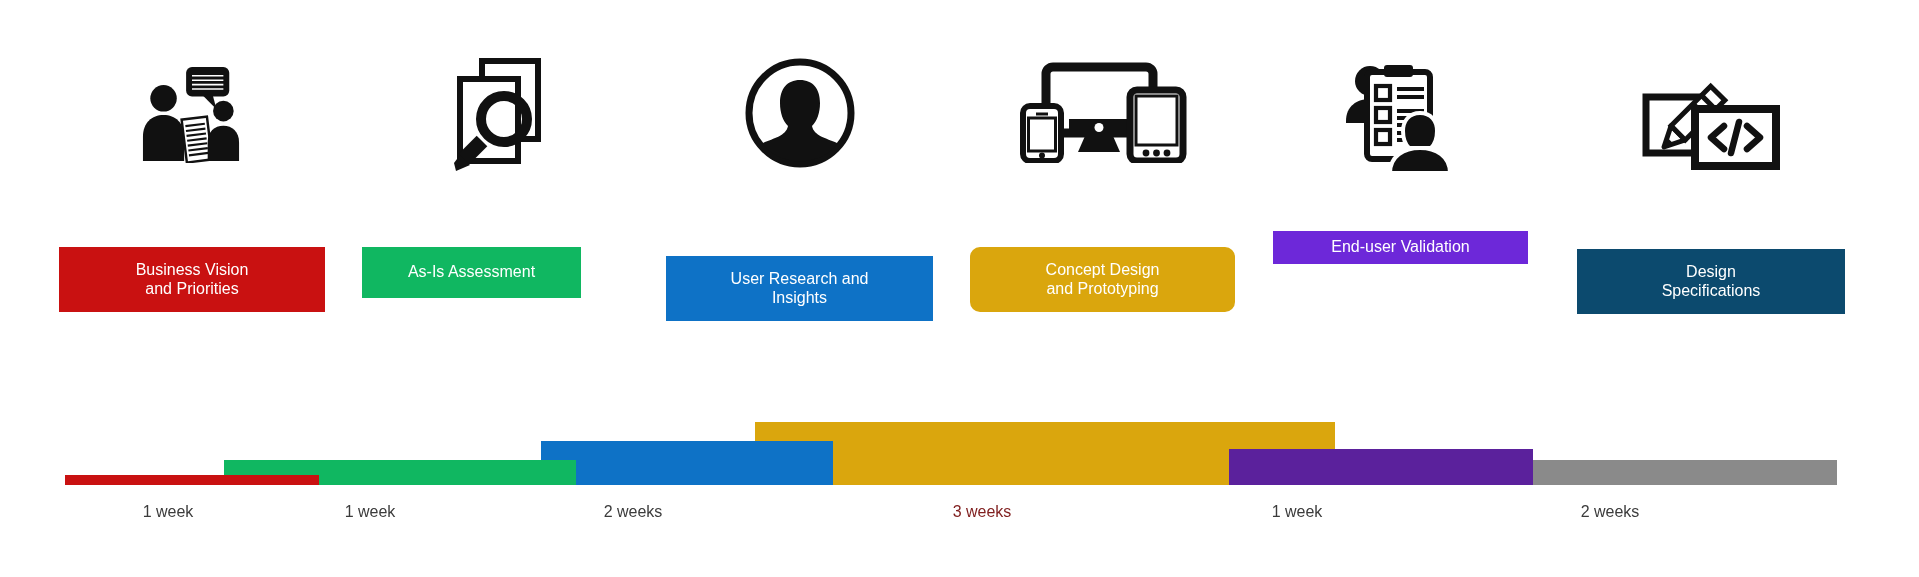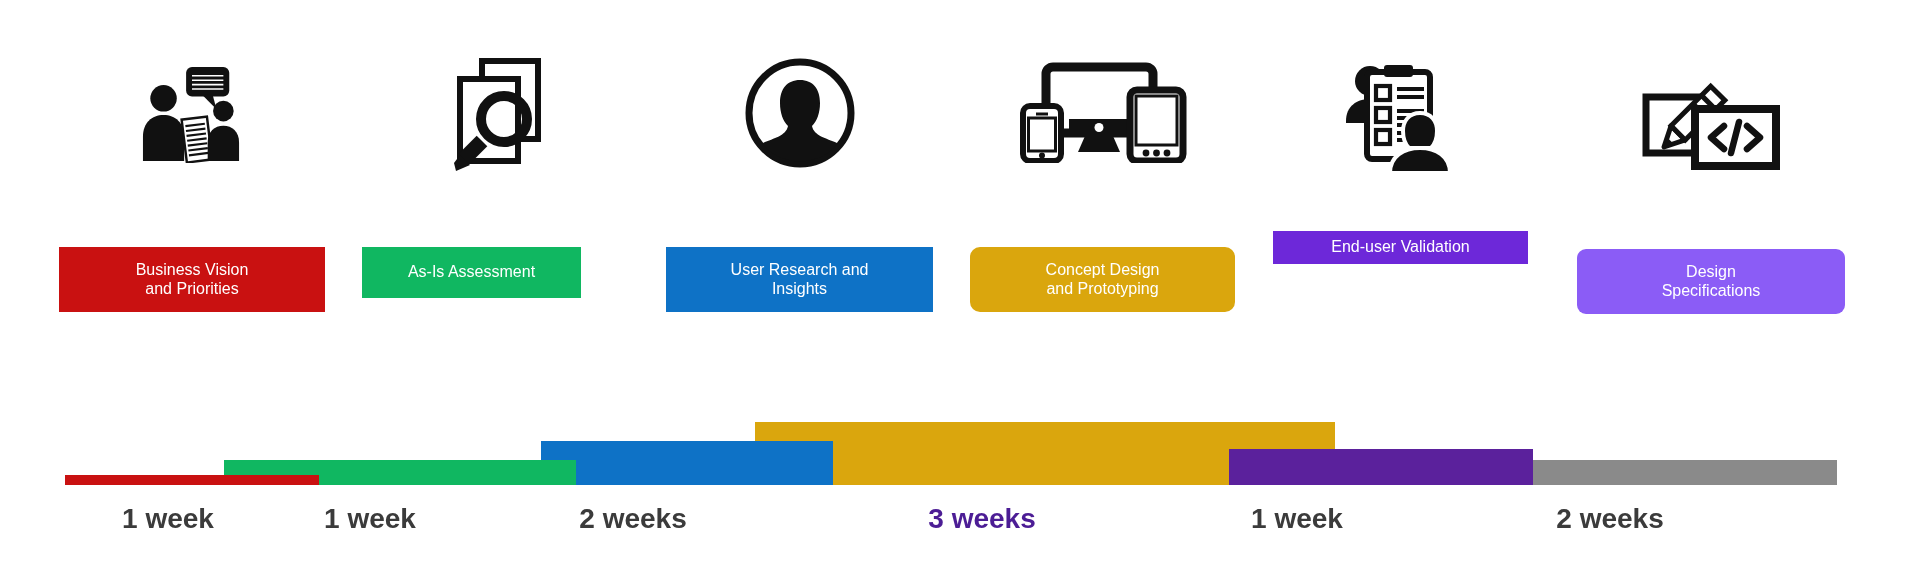--- a/index.html
+++ b/index.html
@@ -31,24 +31,23 @@
     white-space: pre-line;
     box-sizing: border-box;
     padding: 8px 10px;
   }
   .timeline-bar {
     position: absolute;
   }
   .duration-label {
     position: absolute;
     transform: translateX(-50%);
-    font-size: 28px;
+    font-size: 16px;
     color: #3b3b3b;
     white-space: nowrap;
-    font-weight: bold;
   }
 </style>
 </head>
 <body>
 
 <div id="canvas">
     <div class="icon" style="left: 192px; top: 65px; width: 102px; height: 98px;"><svg viewBox="0 0 104 100" xmlns="http://www.w3.org/2000/svg">
         <rect x="46" y="2" width="44" height="30" rx="6" fill="#111111"></rect>
         <g stroke="#fff" stroke-width="1.6">
           <line x1="52" y1="11" x2="84" y2="11"></line>
@@ -92,21 +91,21 @@
         <defs>
           <clipPath id="uclip">
             <circle cx="55" cy="55" r="48.5"></circle>
           </clipPath>
         </defs>
         <circle cx="55" cy="55" r="51" fill="#fff" stroke="#111111" stroke-width="7"></circle>
         <g clip-path="url(#uclip)">
           <path d="M55,22 c-13,0 -20,9 -20,23 c0,10 3,18 8,23 c-2,10 -14,12 -25,17 c-6,3 -8,9 -8,17 v8 h90 v-8 c0,-8 -2,-14 -8,-17 c-11,-5 -23,-7 -25,-17 c5,-5 8,-13 8,-23 c0,-14 -7,-23 -20,-23 z" fill="#111111"></path>
         </g>
       </svg></div>
-    <div class="phase-label" style="left: 666px; top: 247px; width: 267px; height: 65px; background: rgb(14, 114, 198); color: rgb(255, 255, 255);">User Research and
+    <div class="phase-label" style="left: 666px; top: 256px; width: 267px; height: 65px; background: rgb(14, 114, 198); color: rgb(255, 255, 255);">User Research and
 Insights</div>
     <div class="timeline-bar" style="left: 541px; width: 292px; height: 44px; top: 441px; z-index: 4; background: rgb(14, 114, 198);"></div>
     <span class="duration-label" style="left: 633px; top: 503px; color: rgb(59, 59, 59);">2 weeks</span>
     <div class="icon" style="left: 1102.5px; top: 61px; width: 168px; height: 102px;"><svg viewBox="0 0 168 102" xmlns="http://www.w3.org/2000/svg">
         <rect x="27" y="6" width="107" height="66" rx="7" fill="#fff" stroke="#111111" stroke-width="9"></rect>
         <rect x="50" y="58" width="60" height="17" fill="#111111"></rect>
         <circle cx="80" cy="66.5" r="4.5" fill="#fff"></circle>
         <polygon points="66,75 94,75 101,91 59,91" fill="#111111"></polygon>
         <rect x="4" y="45" width="38" height="55" rx="7" fill="#fff" stroke="#111111" stroke-width="6"></rect>
         <line x1="17" y1="53" x2="29" y2="53" stroke="#111111" stroke-width="3"></line>
@@ -114,21 +113,21 @@
         <circle cx="23" cy="94.5" r="3" fill="#111111"></circle>
         <rect x="111" y="29" width="53" height="71" rx="7" fill="#fff" stroke="#111111" stroke-width="7"></rect>
         <rect x="117" y="35" width="41" height="49" fill="#fff" stroke="#111111" stroke-width="3"></rect>
         <circle cx="127" cy="92" r="3.4" fill="#111111"></circle>
         <circle cx="137.5" cy="92" r="3.4" fill="#111111"></circle>
         <circle cx="148" cy="92" r="3.4" fill="#111111"></circle>
       </svg></div>
     <div class="phase-label" style="left: 970px; top: 247px; width: 265px; height: 65px; background: rgb(218, 166, 13); color: rgb(255, 255, 255); border-radius: 10px;">Concept Design
 and Prototyping</div>
     <div class="timeline-bar" style="left: 755px; width: 580px; height: 63px; top: 422px; z-index: 1; background: rgb(218, 166, 13);"></div>
-    <span class="duration-label" style="left: 982px; top: 503px; color: #4c1d95;">3 weeks</span>
+    <span class="duration-label" style="left: 982px; top: 503px; color: #7f1d1d;">3 weeks</span>
     <div class="icon" style="left: 1400.5px; top: 57px; width: 114px; height: 116px;"><svg viewBox="0 0 114 116" xmlns="http://www.w3.org/2000/svg">
         <circle cx="26" cy="24" r="15" fill="#111111"></circle>
         <path d="M2,64 c0,-15 11,-22 24,-22 c13,0 24,7 24,22 v2 h-48 z" fill="#111111"></path>
         <rect x="23" y="15" width="63" height="87" rx="5" fill="#fff" stroke="#111111" stroke-width="6"></rect>
         <rect x="40" y="8" width="29" height="12" rx="3" fill="#111111"></rect>
         <g fill="#fff" stroke="#111111" stroke-width="4.2">
           <rect x="32" y="29" width="14" height="14"></rect>
           <rect x="32" y="51" width="14" height="14"></rect>
           <rect x="32" y="73" width="14" height="14"></rect>
         </g>
@@ -158,17 +157,17 @@
           <line x1="14" y1="27" x2="34" y2="27" stroke="#111111" stroke-width="5"></line>
           <line x1="14" y1="39" x2="34" y2="39" stroke="#111111" stroke-width="5"></line>
         </g>
         <rect x="55" y="52" width="81" height="57" fill="#fff" stroke="#111111" stroke-width="8"></rect>
         <g stroke="#111111" stroke-width="6.5" fill="none" stroke-linecap="round" stroke-linejoin="round">
           <polyline points="84,69 71,80.5 84,92"></polyline>
           <polyline points="107,69 120,80.5 107,92"></polyline>
           <line x1="99" y1="65" x2="91" y2="96"></line>
         </g>
       </svg></div>
-    <div class="phase-label" style="left: 1577px; top: 249px; width: 268px; height: 65px; background: #8b5cf6; color: rgb(255, 255, 255); border-radius: 9px;">Design
+    <div class="phase-label" style="left: 1577px; top: 249px; width: 268px; height: 65px; background: #0c4a6e; color: rgb(255, 255, 255);">Design
 Specifications</div>
     <div class="timeline-bar" style="left: 1533px; width: 304px; height: 25px; top: 460px; z-index: 2; background: rgb(138, 138, 138);"></div>
     <span class="duration-label" style="left: 1610px; top: 503px; color: rgb(59, 59, 59);">2 weeks</span>
   </div>
 
 </body></html>

